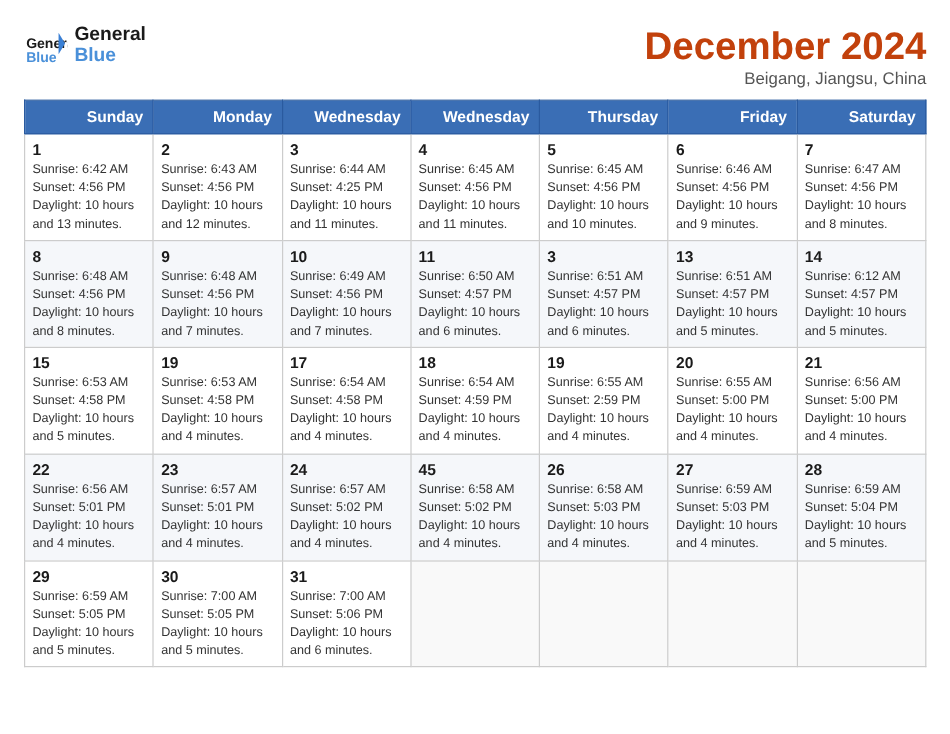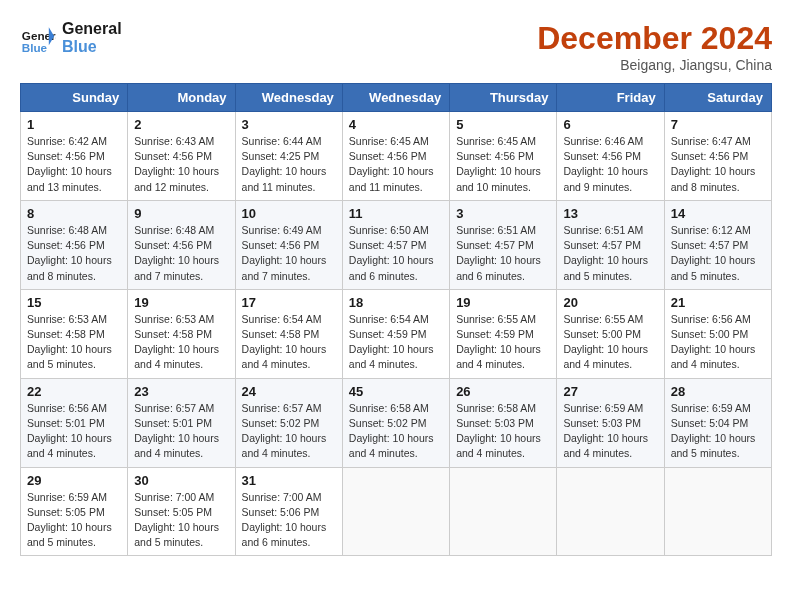--- a/index.html
+++ b/index.html
@@ -239,21 +239,21 @@
         <td>
           <span class="day-num">18</span>
           <div class="day-detail">Sunrise: 6:54 AM
 Sunset: 4:59 PM
 Daylight: 10 hours
 and 4 minutes.</div>
         </td>
         <td>
           <span class="day-num">19</span>
           <div class="day-detail">Sunrise: 6:55 AM
-Sunset: 4:59 PM
+Sunset: 2:59 PM
 Daylight: 10 hours
 and 4 minutes.</div>
         </td>
         <td>
           <span class="day-num">20</span>
           <div class="day-detail">Sunrise: 6:55 AM
 Sunset: 5:00 PM
 Daylight: 10 hours
 and 4 minutes.</div>
         </td>

